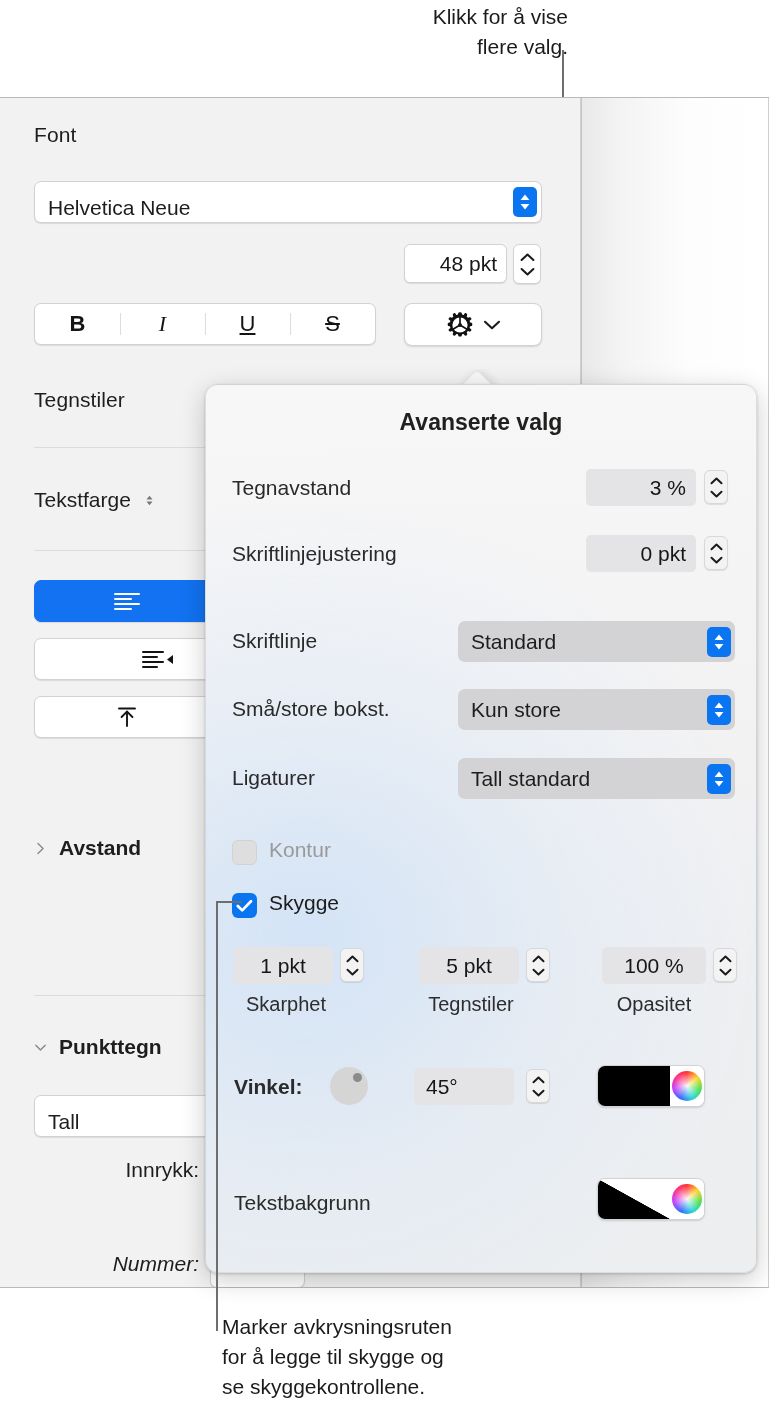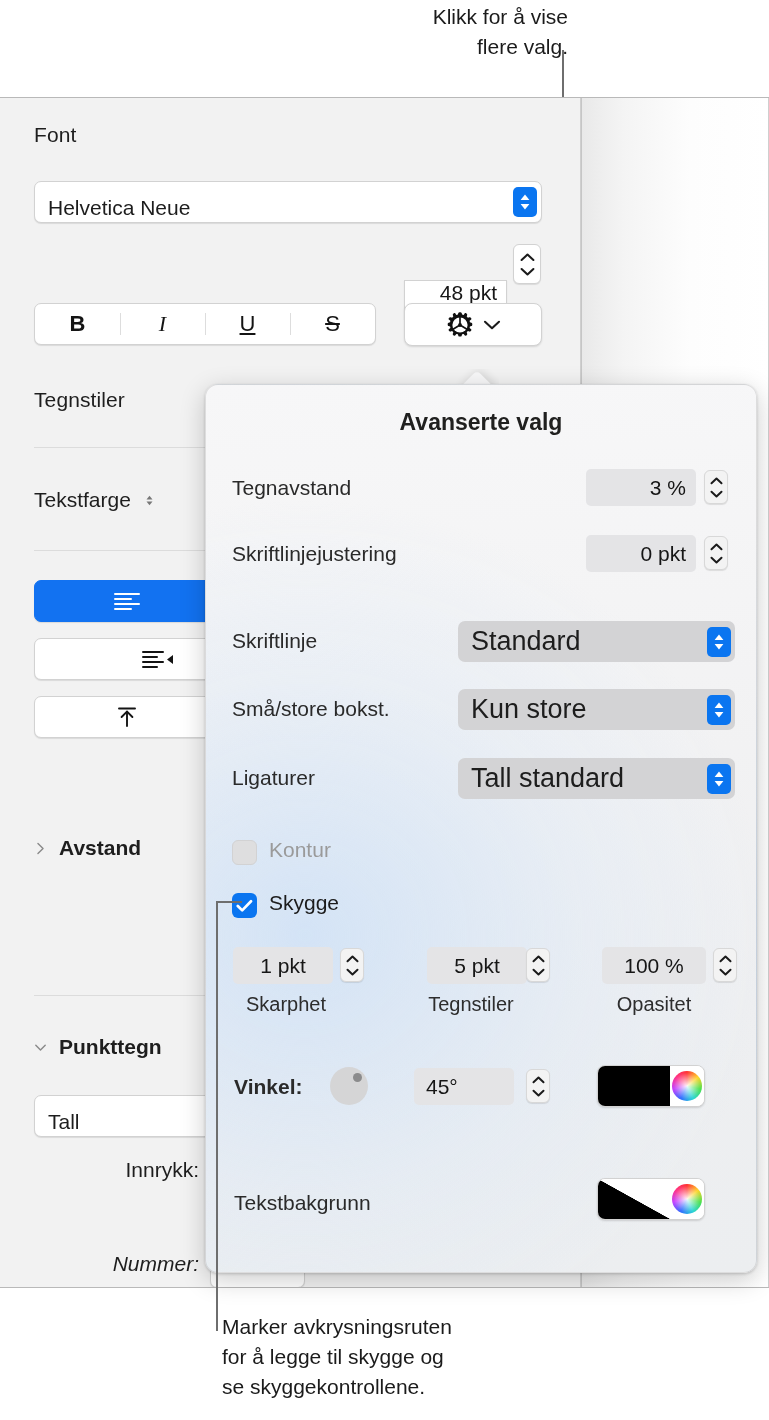--- a/index.html
+++ b/index.html
@@ -65,23 +65,23 @@
   .stepper{
     position:absolute;width:28px;height:40px;box-sizing:border-box;
     background:#ffffff;border:1px solid #d2d2d2;border-radius:6px;
     box-shadow:0 1px 1px rgba(0,0,0,.10);
     display:flex;flex-direction:column;align-items:center;justify-content:center;gap:5px;
   }
   .stepper.small{width:24px;height:34px;background:#f3f3f3;border-color:#d8d8d8;}
 
   .numbox{
     position:absolute;box-sizing:border-box;background:#ffffff;
-    border:1px solid #d2d2d2;border-radius:0;box-shadow:0 1px 1px rgba(0,0,0,.10);
-    display:flex;justify-content:flex-end;
-    padding-right:9px;font-size:21px;color:#171717;margin-top:36px;
+    border:1px solid #d2d2d2;border-radius:6px;box-shadow:0 1px 1px rgba(0,0,0,.10);
+    display:flex;align-items:center;justify-content:flex-end;
+    padding-right:9px;font-size:21px;color:#171717;
   }
 
   
   .seg{
     position:absolute;box-sizing:border-box;display:flex;background:#ffffff;
     border:1px solid #d2d2d2;border-radius:7px;box-shadow:0 1px 1px rgba(0,0,0,.10);
     overflow:hidden;
   }
   .seg > div{
     flex:1;display:flex;align-items:center;justify-content:center;
@@ -137,21 +137,21 @@
 
   .pop-label{position:absolute;font-size:21px;color:#2a2a2a;}
   .pop-num{
     position:absolute;box-sizing:border-box;background:#e4e4e6;
     border-radius:5px;display:flex;align-items:center;justify-content:flex-end;
     padding-right:10px;font-size:21px;color:#161616;
   }
   .pop-select{
     position:absolute;box-sizing:border-box;background:#d3d3d5;
     border-radius:7px;display:flex;align-items:center;
-    font-size:27px;color:#1d1d1d;
+    font-size:21px;color:#1d1d1d;
   }
   .pop-select .txt{padding-left:13px;}
 
   .cbx{
     position:absolute;width:25px;height:25px;border-radius:6px;box-sizing:border-box;
   }
   .cbx.off{background:#dededf;border:1px solid #d2d2d3;}
   .cbx.on{background:#0a75f0;display:flex;align-items:center;justify-content:center;}
   .cbx-label{position:absolute;font-size:21px;}
 
@@ -408,21 +408,21 @@
     <div class="stepper small" style="left:134px;top:563px;">
       <svg width="13" height="8" viewBox="0 0 13 8">
           <path d="M1.5 6.2 L6.5 1.5 L11.5 6.2" stroke="#1b1b1b" stroke-width="2" fill="none" stroke-linecap="round" stroke-linejoin="round"></path>
         </svg>
       <svg width="13" height="8" viewBox="0 0 13 8">
           <path d="M1.5 1.8 L6.5 6.5 L11.5 1.8" stroke="#1b1b1b" stroke-width="2" fill="none" stroke-linecap="round" stroke-linejoin="round"></path>
         </svg>
     </div>
     <div class="pop-foot-label" style="left:10px;top:608px;width:140px;">Skarphet</div>
 
-    <div class="pop-num" style="left:221px;top:562px;width:100px;height:37px;justify-content:center;padding-right:0;">
+    <div class="pop-num" style="left:213px;top:562px;width:100px;height:37px;justify-content:center;padding-right:0;">
       <span>5 pkt</span>
     </div>
     <div class="stepper small" style="left:320px;top:563px;">
       <svg width="13" height="8" viewBox="0 0 13 8">
           <path d="M1.5 6.2 L6.5 1.5 L11.5 6.2" stroke="#1b1b1b" stroke-width="2" fill="none" stroke-linecap="round" stroke-linejoin="round"></path>
         </svg>
       <svg width="13" height="8" viewBox="0 0 13 8">
           <path d="M1.5 1.8 L6.5 6.5 L11.5 1.8" stroke="#1b1b1b" stroke-width="2" fill="none" stroke-linecap="round" stroke-linejoin="round"></path>
         </svg>
     </div>

